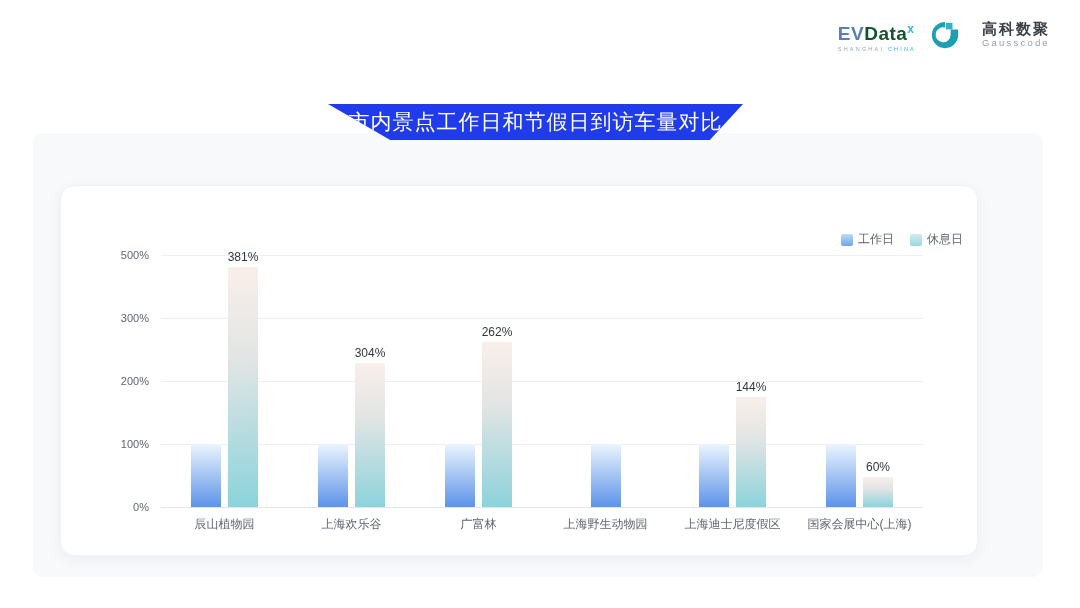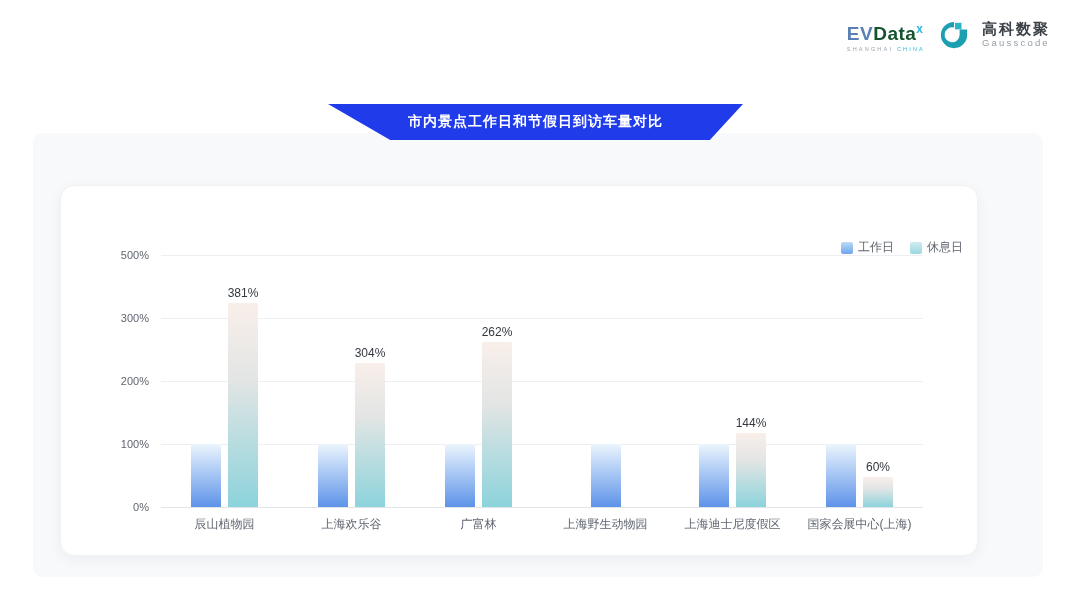--- a/index.html
+++ b/index.html
@@ -9,30 +9,30 @@
   
   .logos { position:absolute; top:20px; right:30px; display:flex; align-items:flex-start; gap:14px; }
   .evdata { position:relative; padding-top:4px; }
   .evdata .wordmark { font-size:19px; font-weight:bold; letter-spacing:0.5px; line-height:20px; }
   .evdata .ev { color:#5A7FB4;margin-top:28px; }
   .evdata .dta { color:#14532d; }
   .evdata .sup { color:#2FB9DC; font-size:12px; font-weight:bold; vertical-align:super; line-height:10px; }
   .evdata .subline { font-size:5.5px; letter-spacing:2.2px; margin-top:2px; }
   .evdata .sub-l { color:#9AA3AD; }
   .evdata .sub-r { color:#2FB9DC; }
-  .gausscode { display:flex; align-items:center; gap:13px; }
+  .gausscode { display:flex; align-items:center; gap:22px; }
   .g-icon { width:30px; height:30px; }
   .g-text .cn { font-size:15px; font-weight:bold; color:#3A4046; letter-spacing:2px; line-height:16px; }
   .g-text .en { font-size:9.5px; color:#979DA3; letter-spacing:2.2px; line-height:12px; }
 
   
   .banner { position:absolute; left:328px; top:104px; width:415px; height:36px;
             clip-path:polygon(0 0, 100% 0, 92% 100%, 15% 100%);
             display:flex; align-items:center; justify-content:center; z-index:5; }
-  .banner-title { color:#ffffff; font-size:14px; font-weight:bold; letter-spacing:1px; }
+  .banner-title { color:#ffffff; font-size:21px; font-weight:normal; letter-spacing:1px; }
 
   
   .outer-panel { position:absolute; left:33px; top:133px; width:1010px; height:444px;
                  background:#F8F9FB; border-radius:10px; }
   .card { position:absolute; left:60px; top:185px; width:918px; height:371px;
           background:#ffffff; border:1px solid #F1F2F4; border-radius:14px;
           box-shadow:0 4px 14px rgba(20,40,80,0.05); }
 
   
   .plot { position:absolute; left:100px; top:69px; width:762px; height:252px; }
@@ -43,21 +43,21 @@
   .groups { position:absolute; inset:0; display:flex; }
   .group { flex:1; position:relative; display:flex; align-items:flex-end; justify-content:center; gap:7px; }
   .bar { width:30px; position:relative; border-radius:1px 1px 0 0; }
   .data-label { position:absolute; top:-17px; left:50%; transform:translateX(-50%);
                 font-size:12px; color:#33383F; white-space:nowrap; }
   .cat-label { position:absolute; bottom:-26px; left:0; width:100%; text-align:center;
                font-size:12px; color:#5F6570; white-space:nowrap; }
 
   
   .legend { position:absolute; top:45px; right:14px; display:flex; gap:16px; align-items:center; }
-  .legend-item { display:flex; align-items:center; gap:5px; cursor:pointer;margin-top:8px; }
+  .legend-item { display:flex; align-items:center; gap:5px; cursor:pointer; }
   .legend-swatch { width:12px; height:12px; border-radius:2px; }
   .legend-label { font-size:12px; color:#5E6470; }
 </style>
 </head>
 <body>
 
 <div class="stage">
 
   <div class="logos">
     <div class="evdata">
@@ -99,21 +99,21 @@
         <div class="y-tick" style="top: 189px;">100%</div>
         <div class="gridline" style="top: 126px;"></div>
         <div class="y-tick" style="top: 126px;">200%</div>
         <div class="gridline" style="top: 63px;"></div>
         <div class="y-tick" style="top: 63px;">300%</div>
         <div class="gridline" style="top: 0px;"></div>
         <div class="y-tick" style="top: 0px;">500%</div>
         <div class="groups">
           <div class="group">
             <div class="bar" style="height: 63px; background: linear-gradient(rgb(235, 245, 253), rgb(93, 147, 233));"></div>
-            <div class="bar" style="height: 204px; background: linear-gradient(rgb(249, 239, 234) 0%, rgb(226, 229, 228) 38%, rgb(140, 211, 219) 100%); margin-top: 17px;">
+            <div class="bar" style="height: 240px; background: linear-gradient(rgb(249, 239, 234) 0%, rgb(226, 229, 228) 38%, rgb(140, 211, 219) 100%); margin-top: 17px;">
               <span class="data-label">381%</span>
             </div>
             <div class="cat-label">辰山植物园</div>
           </div>
           <div class="group">
             <div class="bar" style="height: 63px; background: linear-gradient(rgb(235, 245, 253), rgb(93, 147, 233));"></div>
             <div class="bar" style="height: 144px; background: linear-gradient(rgb(249, 239, 234) 0%, rgb(226, 229, 228) 38%, rgb(140, 211, 219) 100%);">
               <span class="data-label">304%</span>
             </div>
             <div class="cat-label">上海欢乐谷</div>
@@ -124,21 +124,21 @@
               <span class="data-label">262%</span>
             </div>
             <div class="cat-label">广富林</div>
           </div>
           <div class="group">
             <div class="bar" style="height: 63px; background: linear-gradient(rgb(235, 245, 253), rgb(93, 147, 233));"></div>
             <div class="cat-label">上海野生动物园</div>
           </div>
           <div class="group">
             <div class="bar" style="height: 63px; background: linear-gradient(rgb(235, 245, 253), rgb(93, 147, 233));"></div>
-            <div class="bar" style="height: 74px; background: linear-gradient(rgb(249, 239, 234) 0%, rgb(226, 229, 228) 38%, rgb(140, 211, 219) 100%);">
+            <div class="bar" style="height: 110px; background: linear-gradient(rgb(249, 239, 234) 0%, rgb(226, 229, 228) 38%, rgb(140, 211, 219) 100%);">
               <span class="data-label">144%</span>
             </div>
             <div class="cat-label">上海迪士尼度假区</div>
           </div>
           <div class="group">
             <div class="bar" style="height: 63px; background: linear-gradient(rgb(235, 245, 253), rgb(93, 147, 233));"></div>
             <div class="bar" style="height: 30px; background: linear-gradient(rgb(249, 239, 234) 0%, rgb(226, 229, 228) 38%, rgb(140, 211, 219) 100%);">
               <span class="data-label">60%</span>
             </div>
             <div class="cat-label">国家会展中心(上海)</div>

